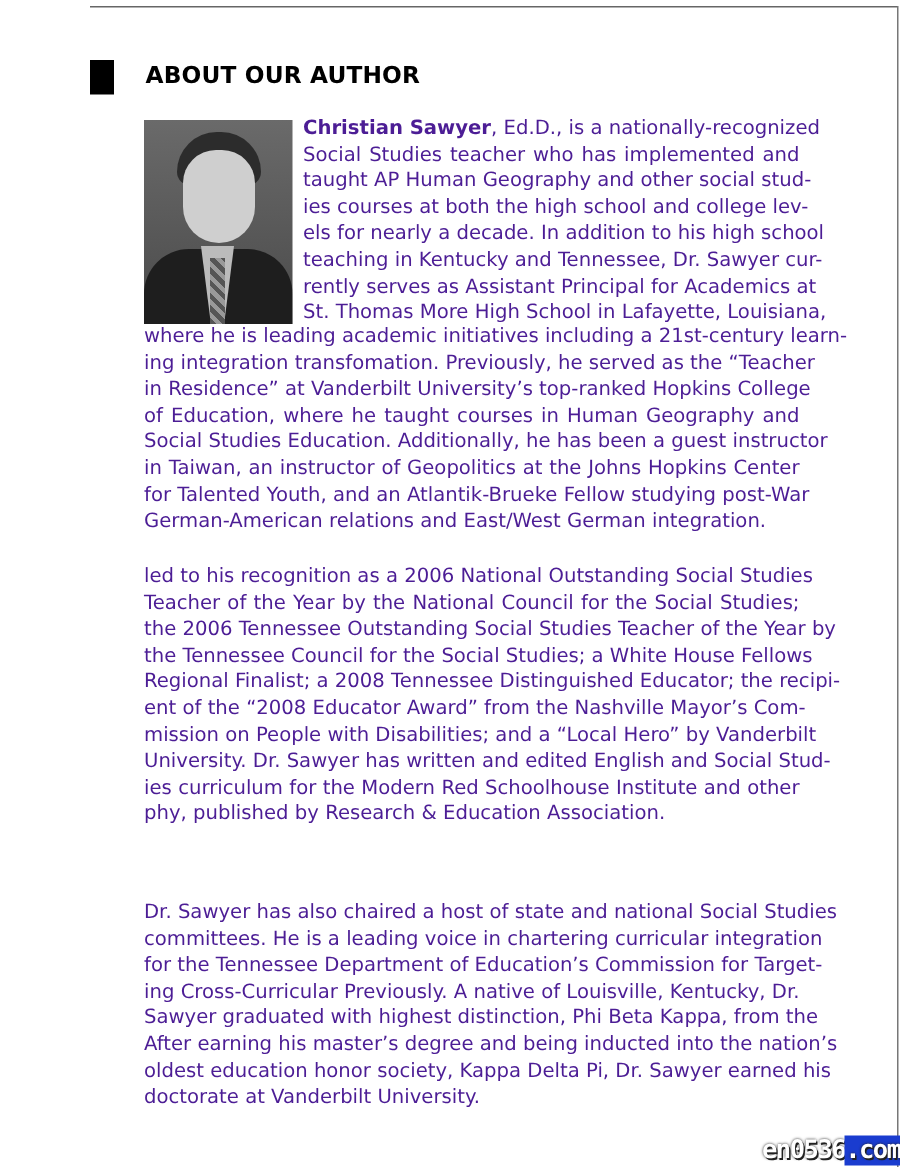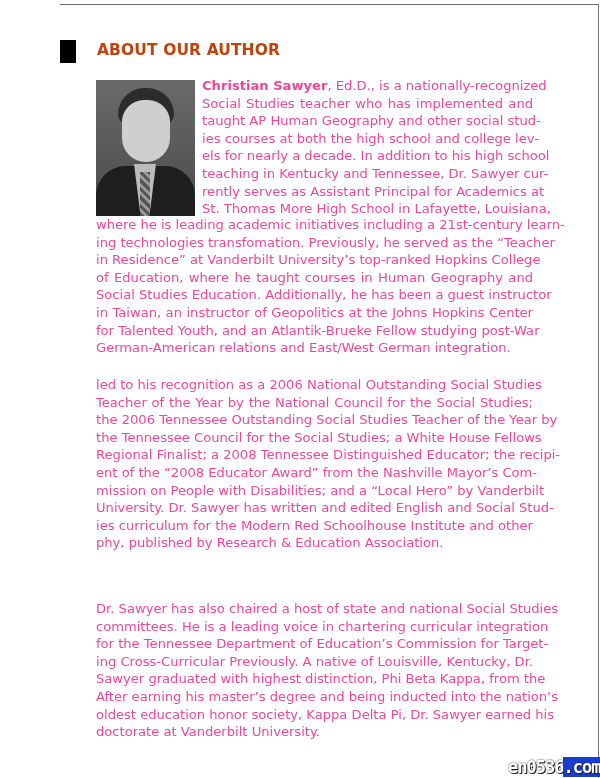--- a/index.html
+++ b/index.html
@@ -3,29 +3,29 @@
 <meta charset="utf-8">
 <style>
   html, body { margin: 0; padding: 0; background: #ffffff; }
   body { width: 600px; height: 778px; position: relative; overflow: hidden;
          font-family: "DejaVu Sans", "Liberation Sans", sans-serif; color: #111; }
   .top-rule { position: absolute; left: 60px; top: 4px; width: 538px; height: 1px; background: #666; }
   .right-rule { position: absolute; left: 598px; top: 4px; width: 1px; height: 774px; background: #777; }
   .heading-wrap { position: absolute; left: 60px; top: 40px; height: 24px; }
   .heading-block { position: absolute; left: 0; top: 0; width: 16px; height: 23px; background: #000; }
   .heading { position: absolute; left: 37px; top: 1px; white-space: nowrap;
-             font-family: "DejaVu Sans", sans-serif; font-weight: bold; font-size: 15.5px; letter-spacing: 0.1px; color: #c2410c; }
+             font-family: "DejaVu Sans", sans-serif; font-weight: bold; font-size: 15.5px; letter-spacing: 0.1px; color: #000000; }
   .photo { position: absolute; left: 96px; top: 80px; width: 99px; height: 136px;
            background: linear-gradient(180deg, #6a6a6a 0%, #4a4a4a 100%); overflow: hidden; }
   .photo .hair { position: absolute; left: 22px; top: 8px; width: 56px; height: 36px; border-radius: 28px 28px 10px 10px; background: #2c2c2c; }
   .photo .face { position: absolute; left: 26px; top: 20px; width: 48px; height: 62px; border-radius: 22px 22px 24px 24px; background: #cfcfcf; }
   .photo .suit { position: absolute; left: 0; top: 86px; width: 99px; height: 60px; border-radius: 30px 30px 0 0; background: #1e1e1e; }
   .photo .shirt { position: absolute; left: 38px; top: 84px; width: 22px; height: 52px; background: #bbbbbb; clip-path: polygon(0 0, 100% 0, 70% 100%, 30% 100%); }
   .photo .tie { position: absolute; left: 44px; top: 92px; width: 10px; height: 44px; background: repeating-linear-gradient(45deg, #555 0 3px, #999 3px 6px); }
-  .text { font-size: 13.1px; line-height: 17.6px; text-align: justify; color: #ec4899; }
+  .text { font-size: 13.1px; line-height: 17.6px; text-align: justify; color: #4c1d95; }
   .text .line { display: block; white-space: nowrap; text-align-last: justify; }
   .text .line.last { text-align-last: left; }
   .p1a { position: absolute; left: 202px; top: 77px; width: 331px; }
   .p1b { position: absolute; left: 96px; top: 216px; width: 437px; }
   .p2 { position: absolute; left: 96px; top: 376px; width: 437px; }
   .p3 { position: absolute; left: 96px; top: 600px; width: 437px; }
   .b { font-weight: bold; }
   .watermark { position: absolute; left: 508px; top: 757px; font-family: "DejaVu Sans Mono", monospace; font-weight: bold;
                font-size: 17px; letter-spacing: -1px; color: #fff; text-shadow: 0 0 2px #222, 1px 1px 0 #222; }
   .watermark .hl { background: #1a3ccf; }
@@ -55,21 +55,21 @@
   <span class="line">taught AP Human Geography and other social stud-</span>
   <span class="line">ies courses at both the high school and college lev-</span>
   <span class="line">els for nearly a decade. In addition to his high school</span>
   <span class="line">teaching in Kentucky and Tennessee, Dr. Sawyer cur-</span>
   <span class="line">rently serves as Assistant Principal for Academics at</span>
   <span class="line">St. Thomas More High School in Lafayette, Louisiana,</span>
 </div>
 
 <div class="text p1b">
   <span class="line">where he is leading academic initiatives including a 21st-century learn-</span>
-  <span class="line">ing technologies transfomation. Previously, he served as the “Teacher</span>
+  <span class="line">ing integration transfomation. Previously, he served as the “Teacher</span>
   <span class="line">in Residence” at Vanderbilt University’s top-ranked Hopkins College</span>
   <span class="line">of Education, where he taught courses in Human Geography and</span>
   <span class="line">Social Studies Education. Additionally, he has been a guest instructor</span>
   <span class="line">in Taiwan, an instructor of Geopolitics at the Johns Hopkins Center</span>
   <span class="line">for Talented Youth, and an Atlantik-Brueke Fellow studying post-War</span>
   <span class="line last">German-American relations and East/West German integration.</span>
 </div>
 
 <div class="text p2">
   <span class="line">led to his recognition as a 2006 National Outstanding Social Studies</span>

